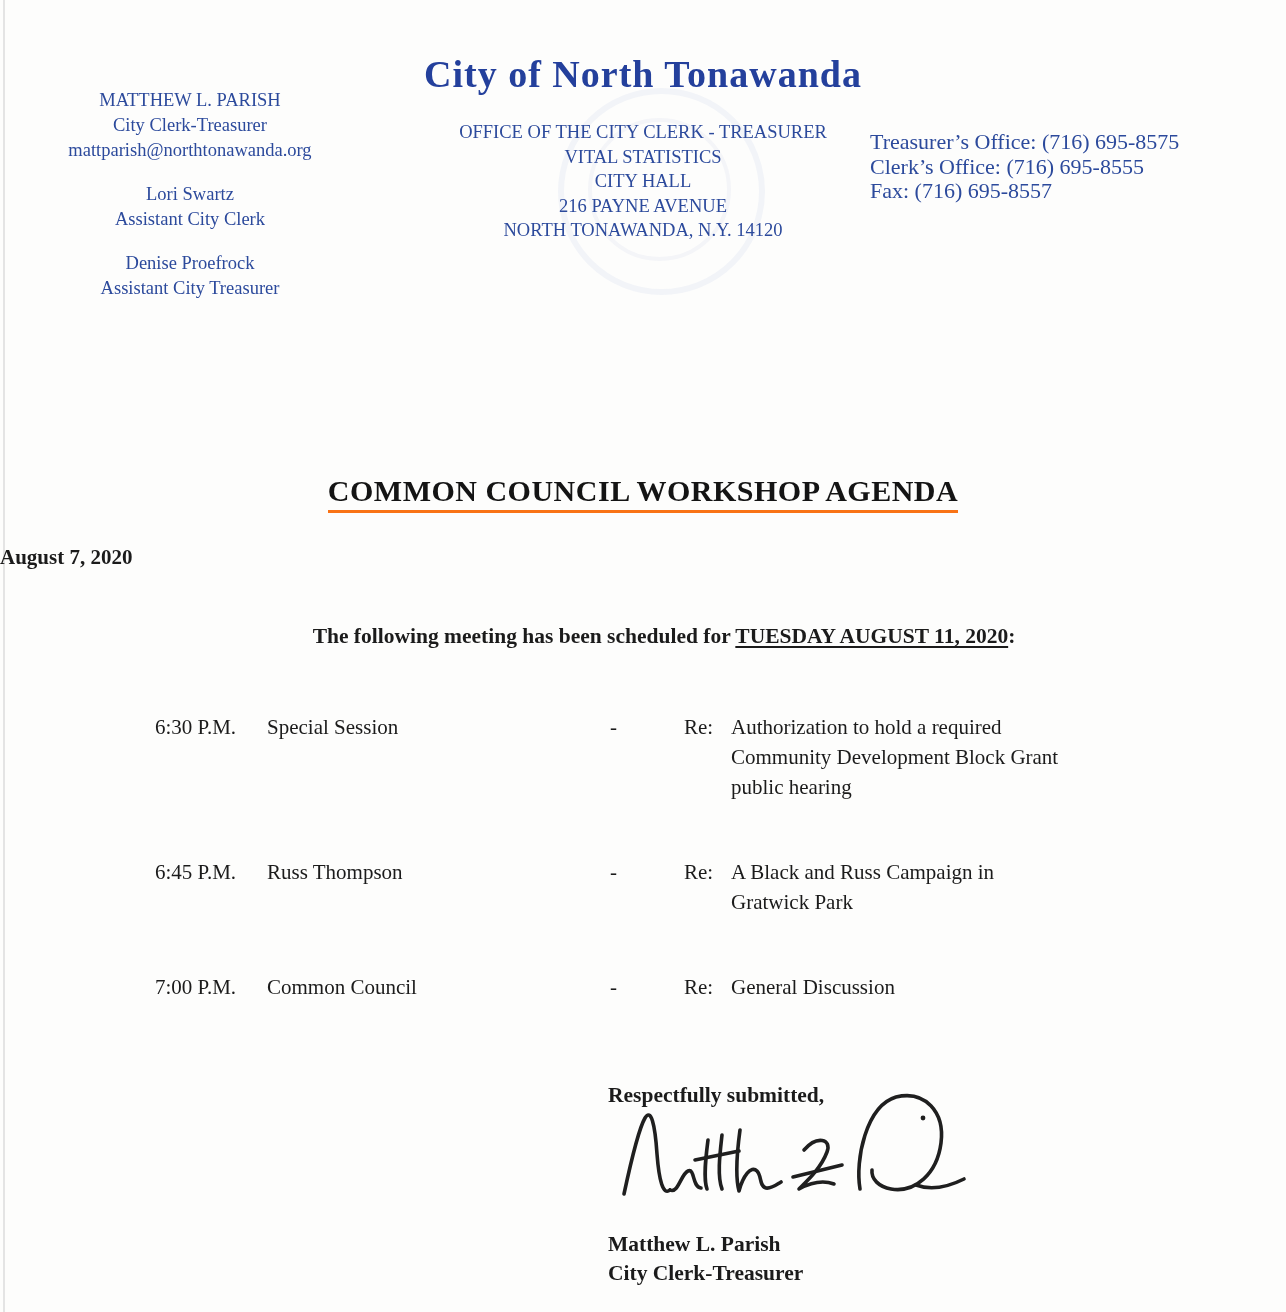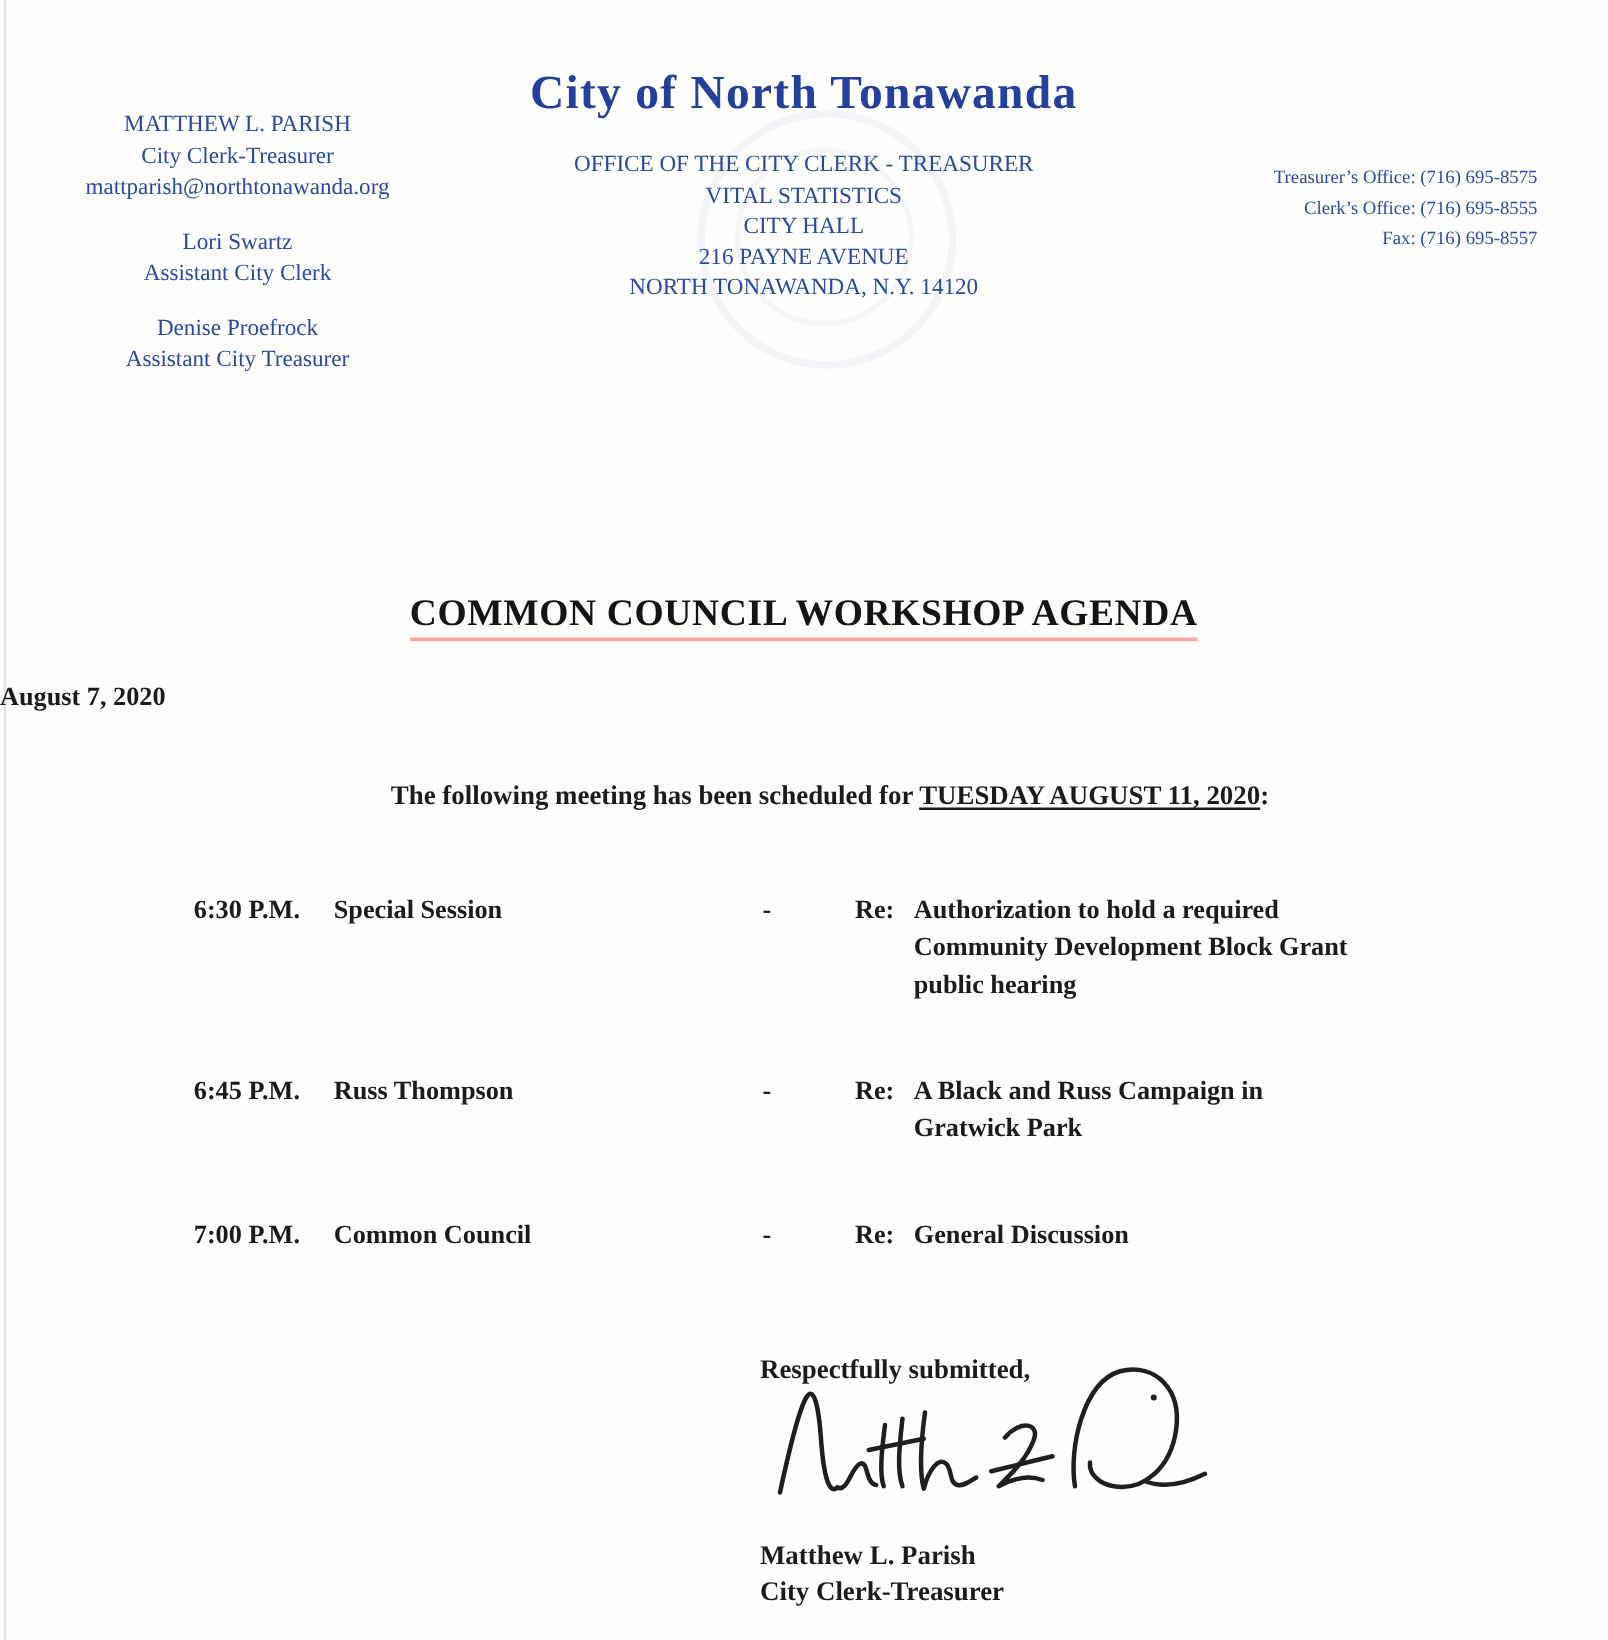--- a/index.html
+++ b/index.html
@@ -35,44 +35,44 @@
     text-align:center;
     font-size:38px;font-weight:bold;color:#24409c;
     letter-spacing:1px;
   }
   .office-block{
     position:absolute;left:343px;top:120px;width:600px;
     text-align:center;font-size:18.5px;line-height:24.6px;color:#2c4a9c;
   }
   .phone-block{
     position:absolute;right:56px;top:130px;width:360px;
-    text-align:right;font-size:15px;line-height:24.6px;color:#2c4a9c;
+    text-align:left;font-size:22px;line-height:24.6px;color:#2c4a9c;
   }
 
   .agenda-title{
     position:absolute;left:0;top:474px;width:100%;text-align:center;
   }
   .agenda-title span{
     font-size:30px;font-weight:bold;color:#141414;letter-spacing:0.5px;
-    border-bottom:3px solid #fca5a5;padding-bottom:3px;
+    border-bottom:3px solid #f97316;padding-bottom:3px;
   }
   .agenda-date{
     position:absolute;left:0;top:545px;width:100%;text-align:left;
     font-size:21px;font-weight:bold;color:#1b1b1b;
   }
   .intro-line{
     position:absolute;left:0;top:624px;width:100%;text-align:center;
     font-size:21.5px;font-weight:bold;color:#1b1b1b;padding-left:21px;
   }
   .intro-underline{text-decoration:underline;text-decoration-thickness:2px;text-underline-offset:3px;}
 
   .agenda-row{
     position:absolute;left:155px;width:1060px;
     display:grid;grid-template-columns:455px 74px 1fr;
-    font-size:21px;font-weight:bold;color:#1b1b1b;line-height:30px;
+    font-size:21px;font-weight:normal;color:#1b1b1b;line-height:30px;
   }
   .row-1{top:712px;}
   .row-2{top:857px;}
   .row-3{top:972px;}
   .time{display:inline-block;width:112px;}
   .re-block{display:flex;}
   .re-label{width:47px;flex:none;}
 
   .closing-salutation{
     position:absolute;left:608px;top:1083px;

